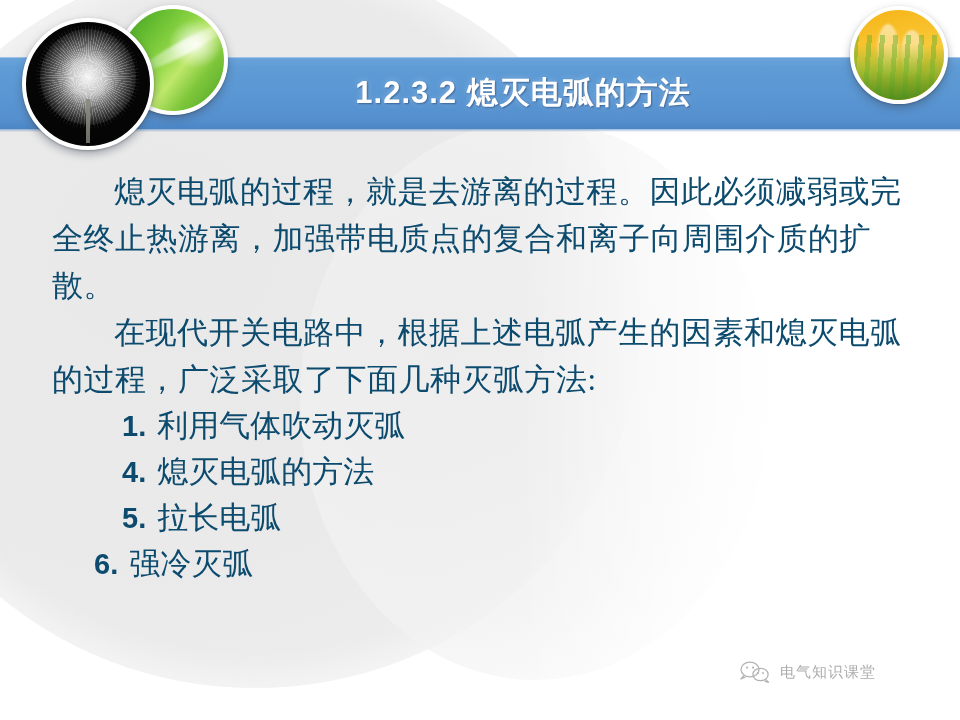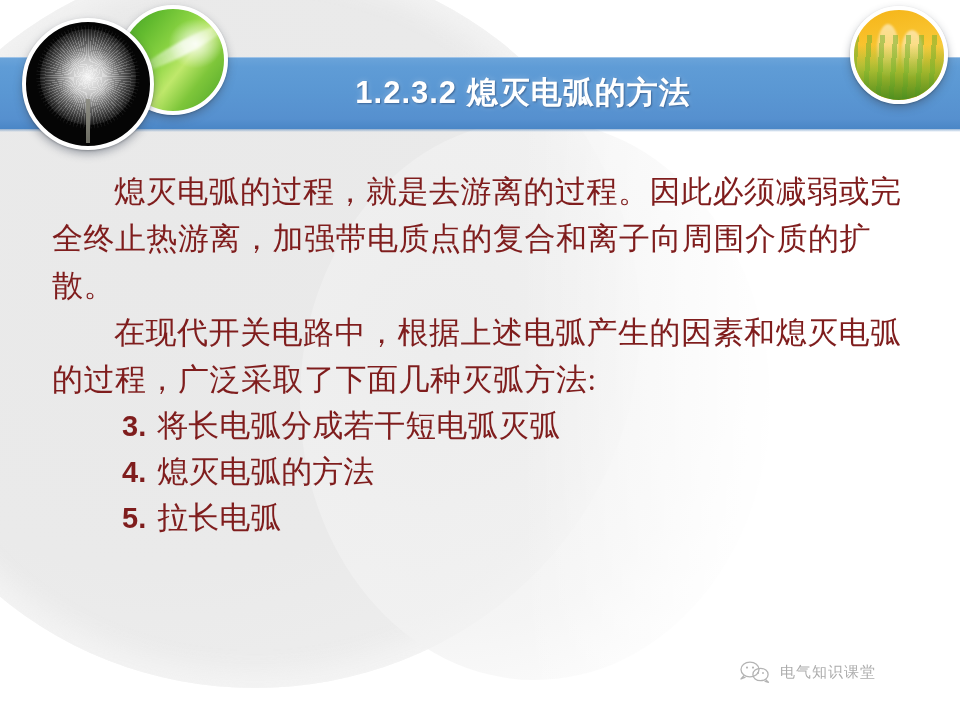--- a/index.html
+++ b/index.html
@@ -188,21 +188,21 @@
     filter: blur(1.2px);
   }
   .photo-tulip .petal.b { left: 52%; top: 22%; height: 46px; }
 
   
   .body-text {
     position: absolute;
     left: 52px;
     top: 168px;
     width: 862px;
-    color: #7f1d1d;
+    color: #0c4a6e;
     font-size: 31px;
     line-height: 47px;
   }
   .para {
     margin: 0;
     text-indent: 2em;
     letter-spacing: 0.5px;
   }
   .list {
     margin: 0;
@@ -269,23 +269,24 @@
     <div class="petal"></div>
     <div class="petal b"></div>
     <div class="blades"></div>
   </div>
 
   <div class="body-text">
     <p class="para">熄灭电弧的过程，就是去游离的过程。因此必须减弱或完全终止热游离，加强带电质点的复合和离子向周围介质的扩散。</p>
     <p class="para">在现代开关电路中，根据上述电弧产生的因素和熄灭电弧的过程，广泛采取了下面几种灭弧方法:</p>
 
     <ul class="list">
-      <li class="li-indent"><span class="num">3.</span><span class="li-gap"></span><span>将长电弧分成若干短电弧灭弧</span></li>
+      <li class="li-indent"><span class="num">1.</span><span class="li-gap"></span><span>利用气体吹动灭弧</span></li>
       <li class="li-indent"><span class="num">4.</span><span class="li-gap"></span><span>熄灭电弧的方法</span></li>
       <li class="li-indent"><span class="num">5.</span><span class="li-gap"></span><span>拉长电弧</span></li>
+      <li class="li-indent-last"><span class="num">6.</span><span class="li-gap"></span><span>强冷灭弧</span></li>
     </ul>
   </div>
 
   <div class="watermark">
     <span>
       <svg class="wechat-icon" width="34" height="24" viewBox="0 0 34 24" aria-hidden="true">
         <ellipse cx="12" cy="9.5" rx="9" ry="7.4" fill="none" stroke="#6f6f6f" stroke-width="1.3"></ellipse>
         <path d="M6 15.5 L3 19 L7.5 17.2" fill="none" stroke="#6f6f6f" stroke-width="1.3" stroke-linejoin="round"></path>
         <circle cx="9" cy="7.6" r="1.05" fill="#6f6f6f"></circle>
         <circle cx="15" cy="7.6" r="1.05" fill="#6f6f6f"></circle>

